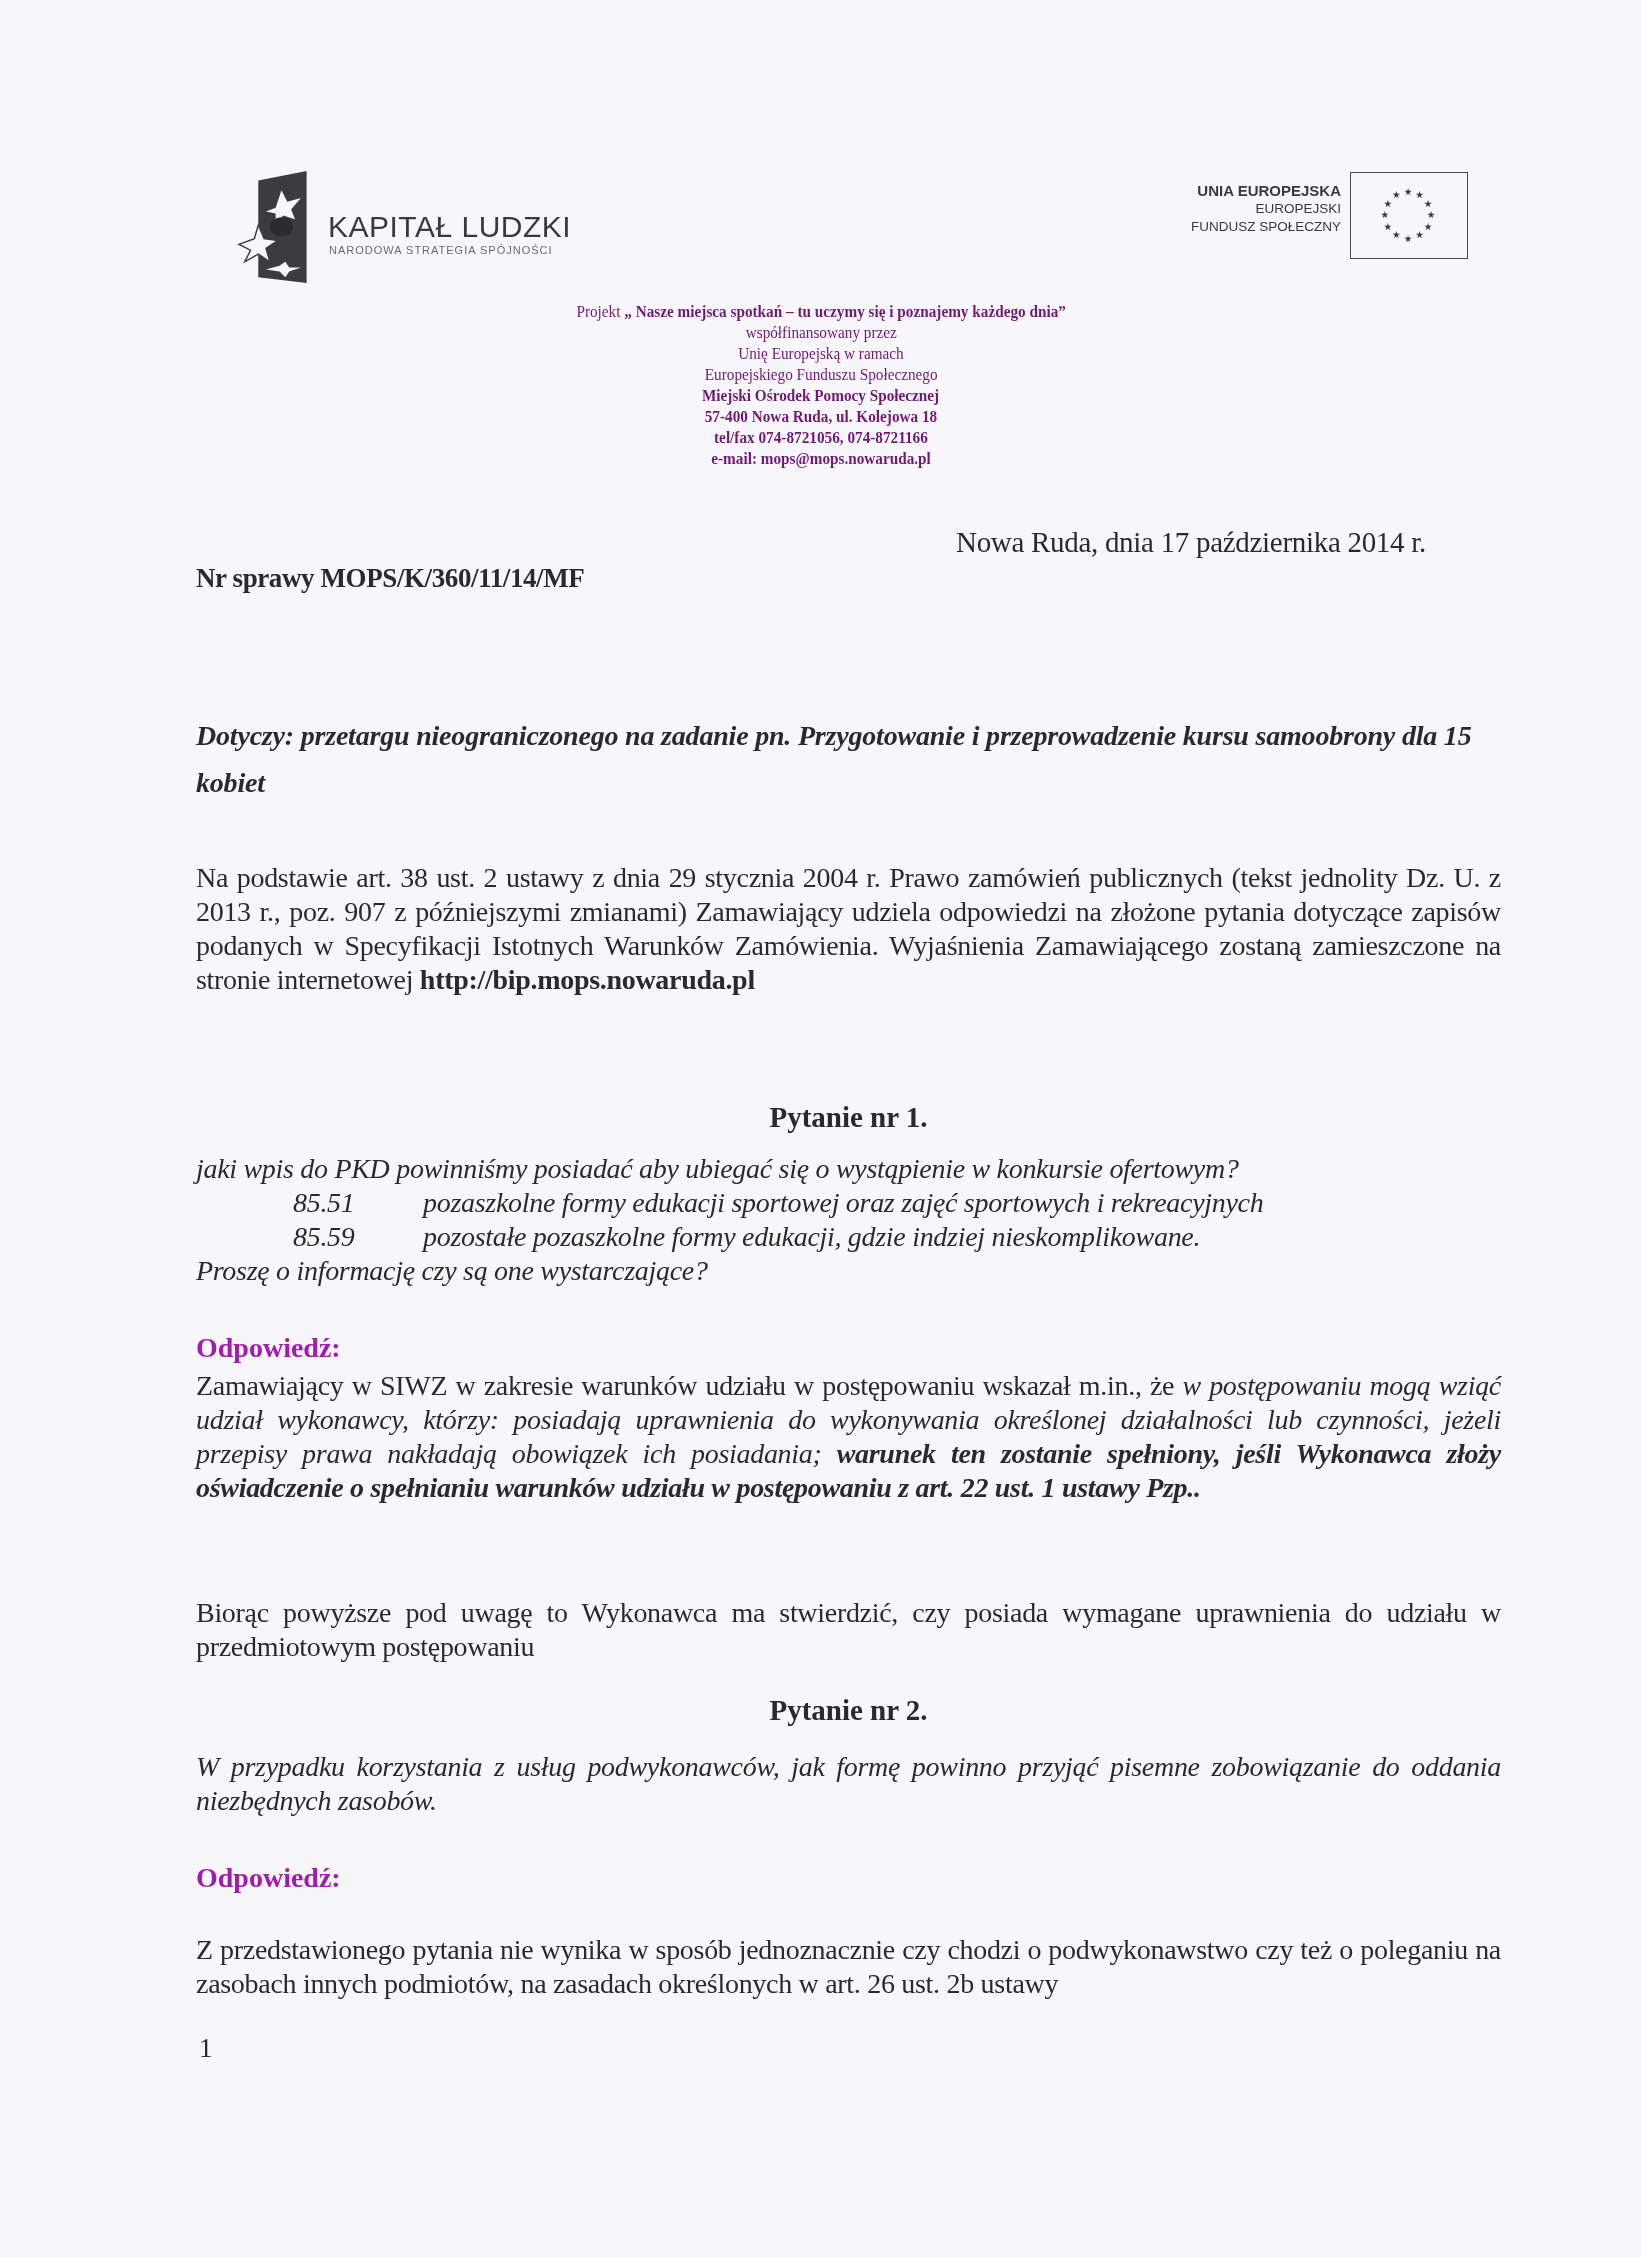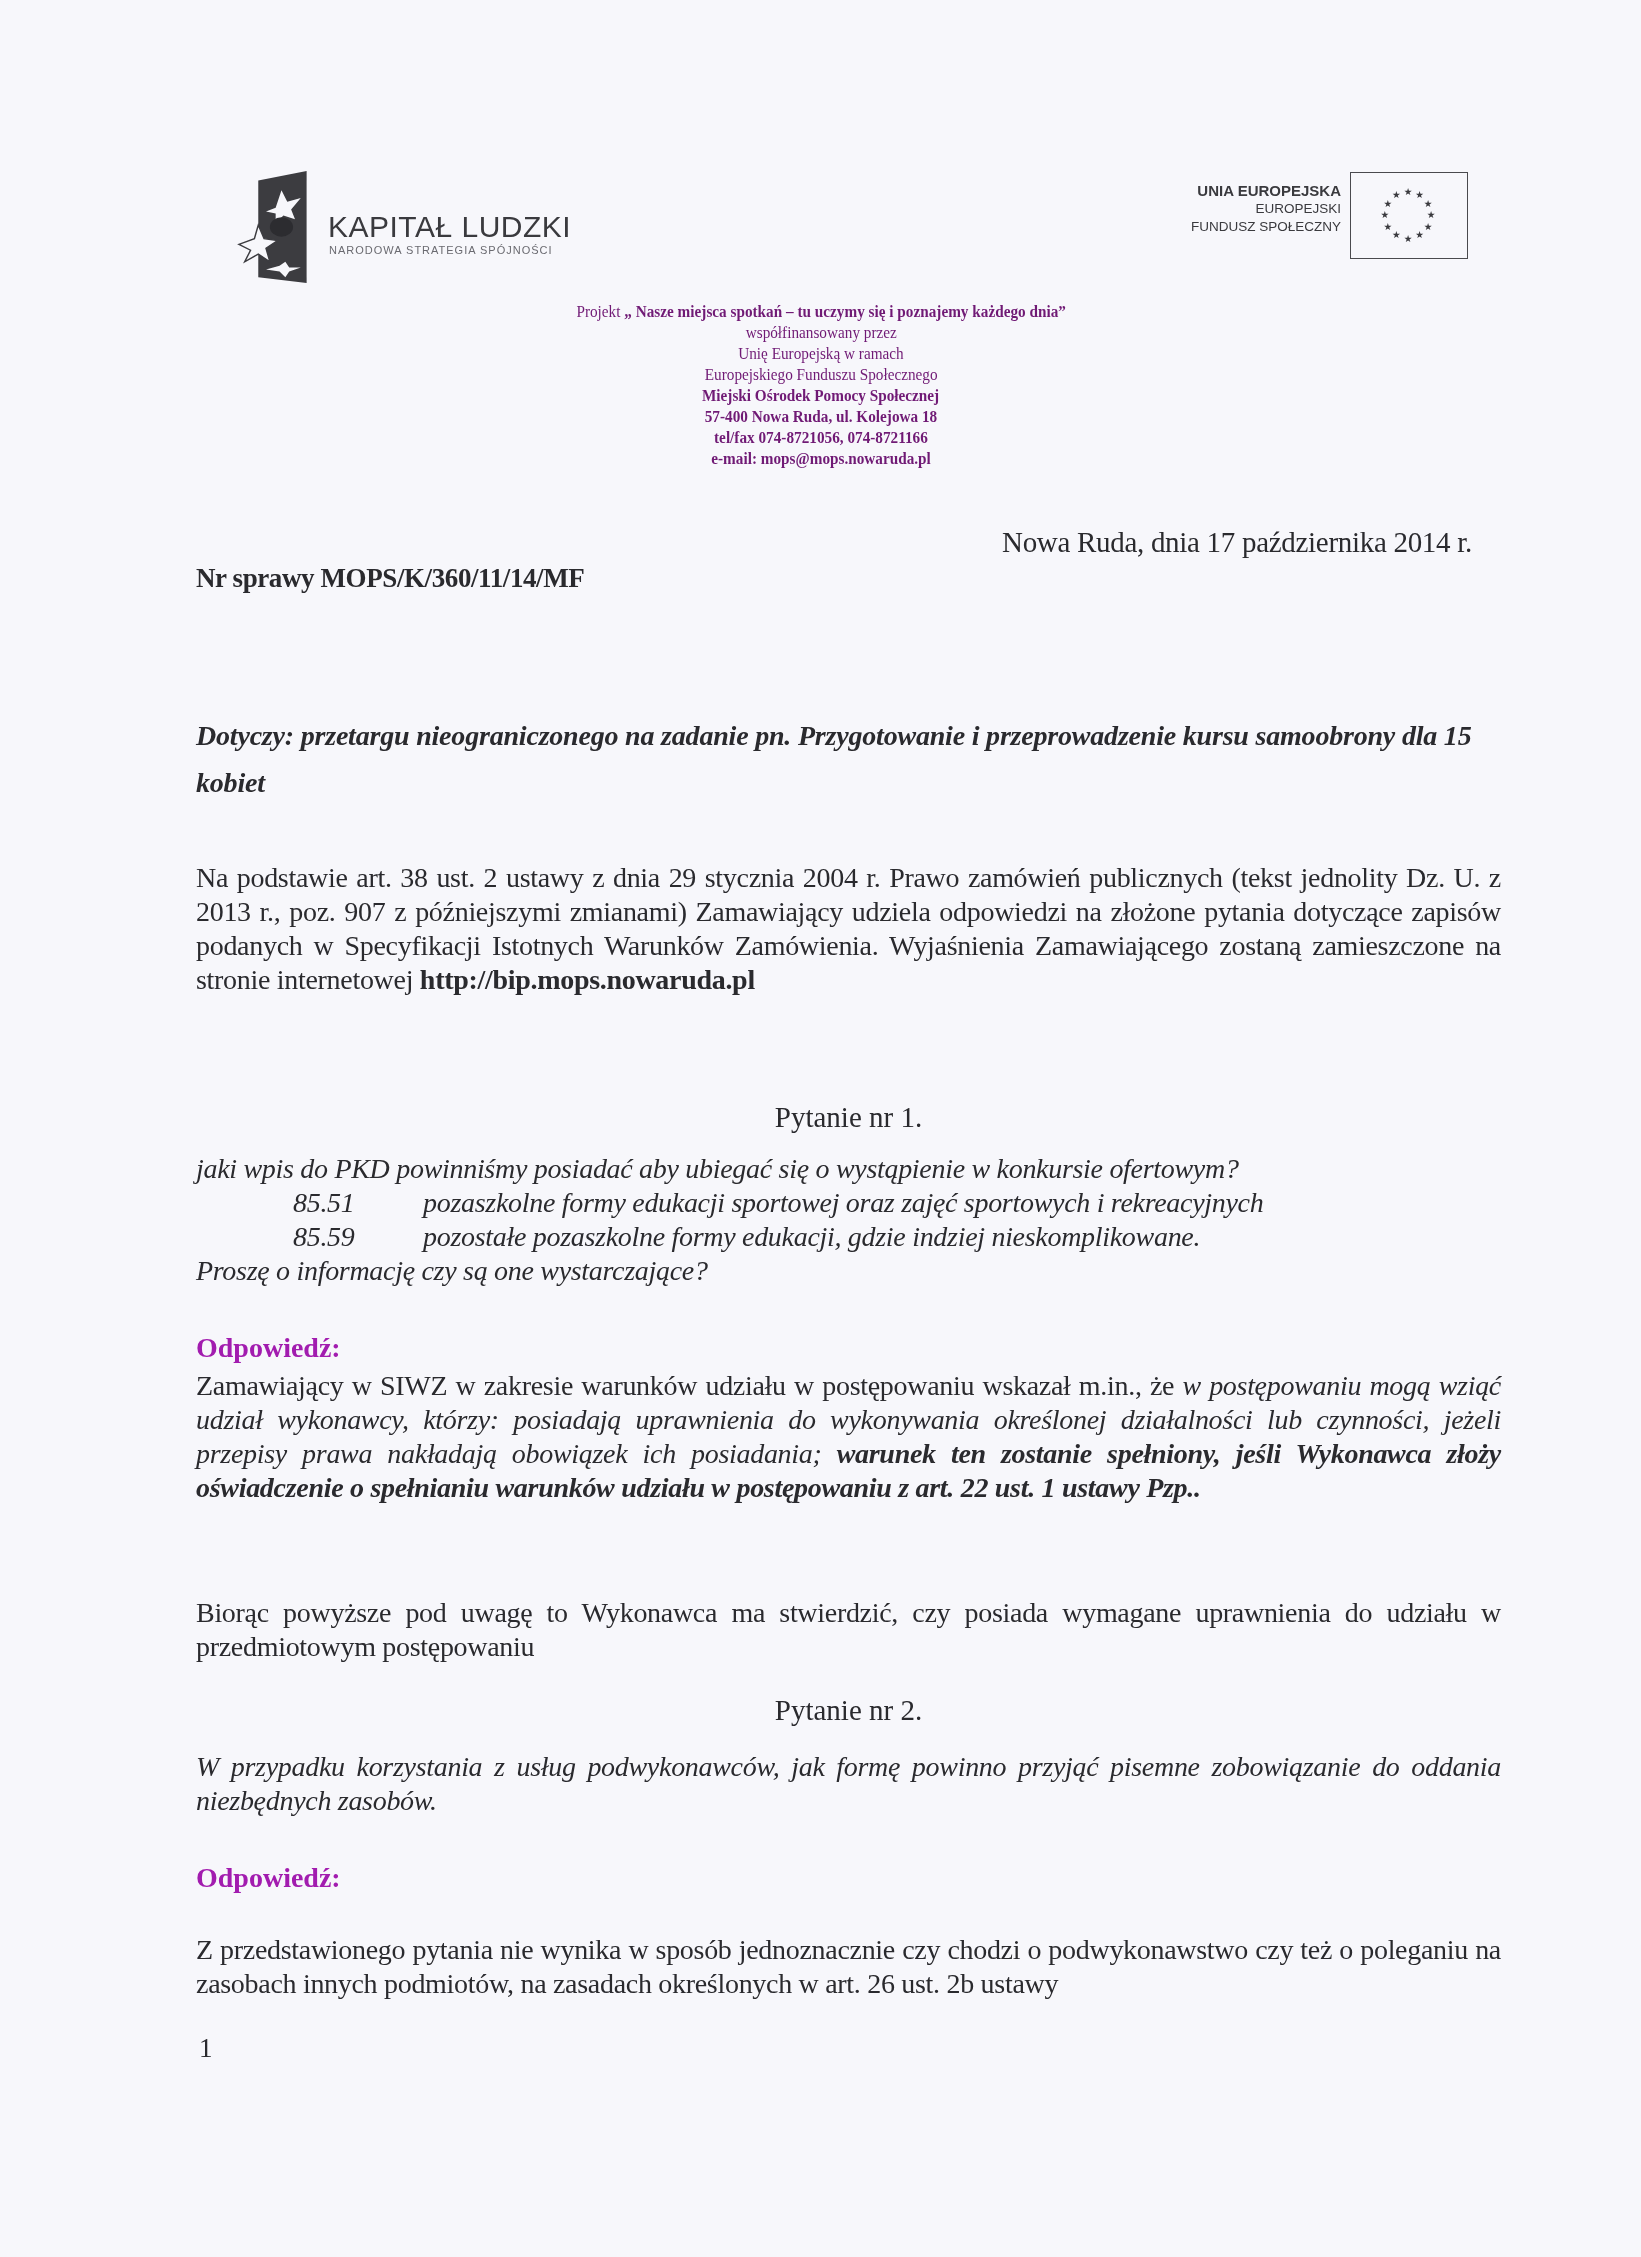--- a/index.html
+++ b/index.html
@@ -22,29 +22,29 @@
   .eu-l2, .eu-l3 { font-size: 13.5px; line-height: 17.4px; }
   .eu-flag { left: 1350px; top: 172px; width: 118px; height: 87px; border: 1.9px solid #4a4a4e; box-sizing: border-box; }
 
   
   .proj { left: 425px; top: 301px; width: 792px; text-align: center; font-size: 16.4px; line-height: 21px; color: #701a75; }
   .proj .b { font-weight: bold; }
   .proj .u { text-decoration: underline; font-weight: bold; }
   .proj .scale { display: inline-block; transform: scaleX(0.93); }
 
   .ref { left: 196px; top: 563px; font-size: 27px; font-weight: bold; letter-spacing: -0.4px; }
-  .date { left: 956px; top: 526px; font-size: 29px; letter-spacing: -0.3px; margin-left: 46px; }
+  .date { left: 956px; top: 526px; font-size: 29px; letter-spacing: -0.3px; }
 
   .subject { left: 196px; top: 712px; width: 1303px; font-size: 28px; font-style: italic; font-weight: bold; line-height: 47px; letter-spacing: -0.2px; }
 
   .para { left: 196px; width: 1305px; font-size: 28px; line-height: 34px; text-align: justify; letter-spacing: -0.3px; }
   .p-intro { top: 861px; }
   .p-intro .link { font-weight: bold; }
 
-  .heading { left: 196px; width: 1305px; text-align: center; font-size: 29px; font-weight: normal; }
+  .heading { left: 196px; width: 1305px; text-align: center; font-size: 29px; font-weight: bold; }
   .h1 { top: 1101px; }
   .h2 { top: 1694px; }
 
   .q1 { left: 196px; top: 1152px; width: 1313px; font-size: 28px; line-height: 34px; font-style: italic; letter-spacing: -0.3px; }
   .q1 .row { display: flex; }
   .q1 .code { width: 130px; margin-left: 97px; }
 
   .ans-label { left: 196px; font-size: 28px; font-weight: bold; color: #a21caf; }
   .a1-label { top: 1332px; }
   .a2-label { top: 1862px; }

